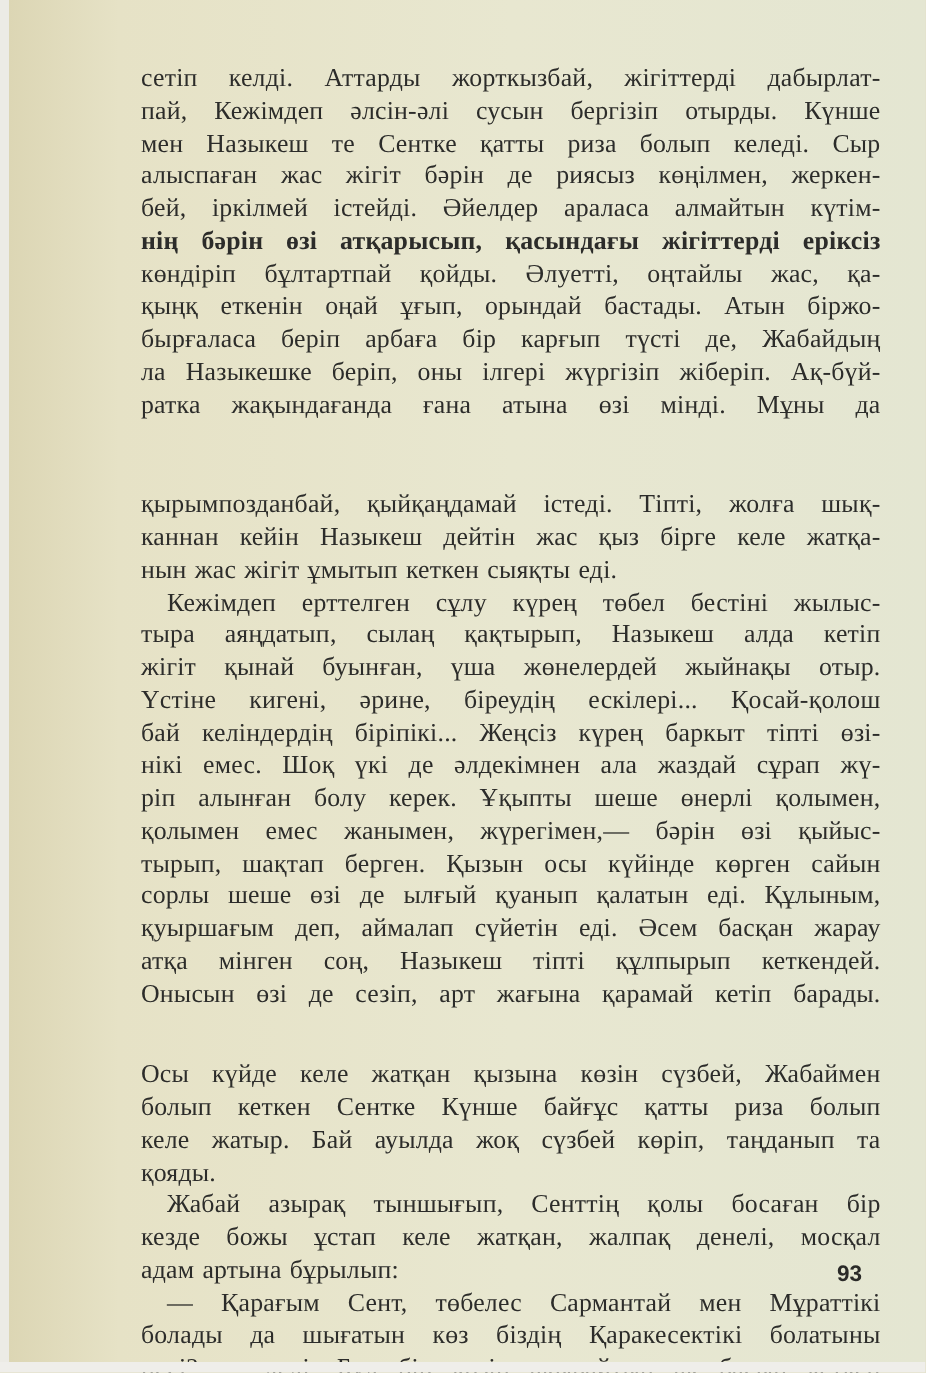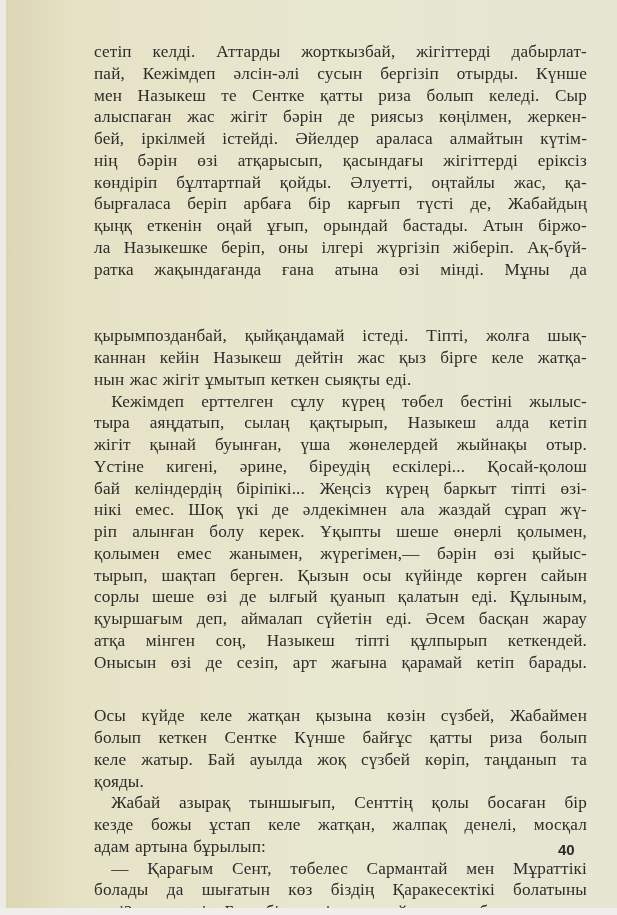--- a/index.html
+++ b/index.html
@@ -68,24 +68,24 @@
 </head>
 <body>
 
 <div class="page">
   <div class="text-block" id="text-block">
       <span class="line" style="white-space: normal; text-align-last: justify;">сетіп келді. Аттарды жорткызбай, жігіттерді дабырлат-</span>
       <span class="line" style="white-space: normal; text-align-last: justify;">пай, Кежімдеп әлсін-әлі сусын бергізіп отырды. Күнше</span>
       <span class="line" style="white-space: normal; text-align-last: justify;">мен Назыкеш те Сентке қатты риза болып келеді. Сыр</span>
       <span class="line" style="white-space: normal; text-align-last: justify;">алыспаған жас жігіт бәрін де риясыз көңілмен, жеркен-</span>
       <span class="line" style="white-space: normal; text-align-last: justify;">бей, іркілмей істейді. Әйелдер араласа алмайтын күтім-</span>
-      <span class="line" style="white-space: normal; text-align-last: justify;">нің бәрін өзі атқарысып, қасындағы жігіттерді еріксіз</span>
+      <span class="line" style="white-space: normal; text-align-last: justify; font-weight: bold;">нің бәрін өзі атқарысып, қасындағы жігіттерді еріксіз</span>
       <span class="line" style="white-space: normal; text-align-last: justify;">көндіріп бұлтартпай қойды. Әлуетті, оңтайлы жас, қа-</span>
+      <span class="line" style="white-space: normal; text-align-last: justify;">қыңқ еткенін оңай ұғып, орындай бастады. Атын біржо-</span>
       <span class="line" style="white-space: normal; text-align-last: justify;">бырғаласа беріп арбаға бір карғып түсті де, Жабайдың</span>
-      <span class="line" style="white-space: normal; text-align-last: justify;">қыңқ еткенін оңай ұғып, орындай бастады. Атын біржо-</span>
       <span class="line" style="white-space: normal; text-align-last: justify;">ла Назыкешке беріп, оны ілгері жүргізіп жіберіп. Ақ-бүй-</span>
       <span class="line" style="white-space: normal; text-align-last: justify;">ратка жақындағанда ғана атына өзі мінді. Мұны да</span>
       <span class="line" style="white-space: normal; text-align-last: justify; margin-top: 45px;">қырымпозданбай, қыйқаңдамай істеді. Тіпті, жолға шық-</span>
       <span class="line" style="white-space: normal; text-align-last: justify;">каннан кейін Назыкеш дейтін жас қыз бірге келе жатқа-</span>
       <span class="line last">нын жас жігіт ұмытып кеткен сыяқты еді.</span>
       <span class="line" style="white-space: normal; text-align-last: justify;"> Кежімдеп ерттелген сұлу күрең төбел бестіні жылыс-</span>
       <span class="line" style="white-space: normal; text-align-last: justify;">тыра аяңдатып, сылаң қақтырып, Назыкеш алда кетіп</span>
       <span class="line" style="white-space: normal; text-align-last: justify;">жігіт қынай буынған, үша жөнелердей жыйнақы отыр.</span>
       <span class="line" style="white-space: normal; text-align-last: justify;">Үстіне кигені, әрине, біреудің ескілері... Қосай-қолош</span>
       <span class="line" style="white-space: normal; text-align-last: justify;">бай келіндердің біріпікі... Жеңсіз күрең баркыт тіпті өзі-</span>
@@ -104,15 +104,15 @@
       <span class="line" style="white-space: normal; text-align-last: justify;"> Жабай азырақ тыншығып, Сенттің қолы босаған бір</span>
       <span class="line" style="white-space: normal; text-align-last: justify;">кезде божы ұстап келе жатқан, жалпақ денелі, мосқал</span>
       <span class="line last">адам артына бұрылып:</span>
       <span class="line" style="white-space: normal; text-align-last: justify;"> — Қарағым Сент, төбелес Сармантай мен Мұраттікі</span>
       <span class="line" style="white-space: normal; text-align-last: justify;">болады да шығатын көз біздің Қаракесектікі болатыны</span>
       <span class="line" style="white-space: normal; text-align-last: justify;">несі? — деді. Бұл бір көзін ақырайтып ақ басып кеткен</span>
       <span class="line last">Сарымсақ еді.</span>
       <span class="line" style="white-space: normal; text-align-last: justify;"> — Сармантай-Мұрат үшін төбелеспеңдер ендеше! Не-</span>
       <span class="line" style="white-space: normal; text-align-last: justify;">ге төбелесесіңдер? — деді Сент. Басқа бір жауап беру</span>
     </div>
-  <div class="page-number">40</div>
+  <div class="page-number">93</div>
 </div>
 <div class="page-bottom-edge"></div>
 
 </body></html>

